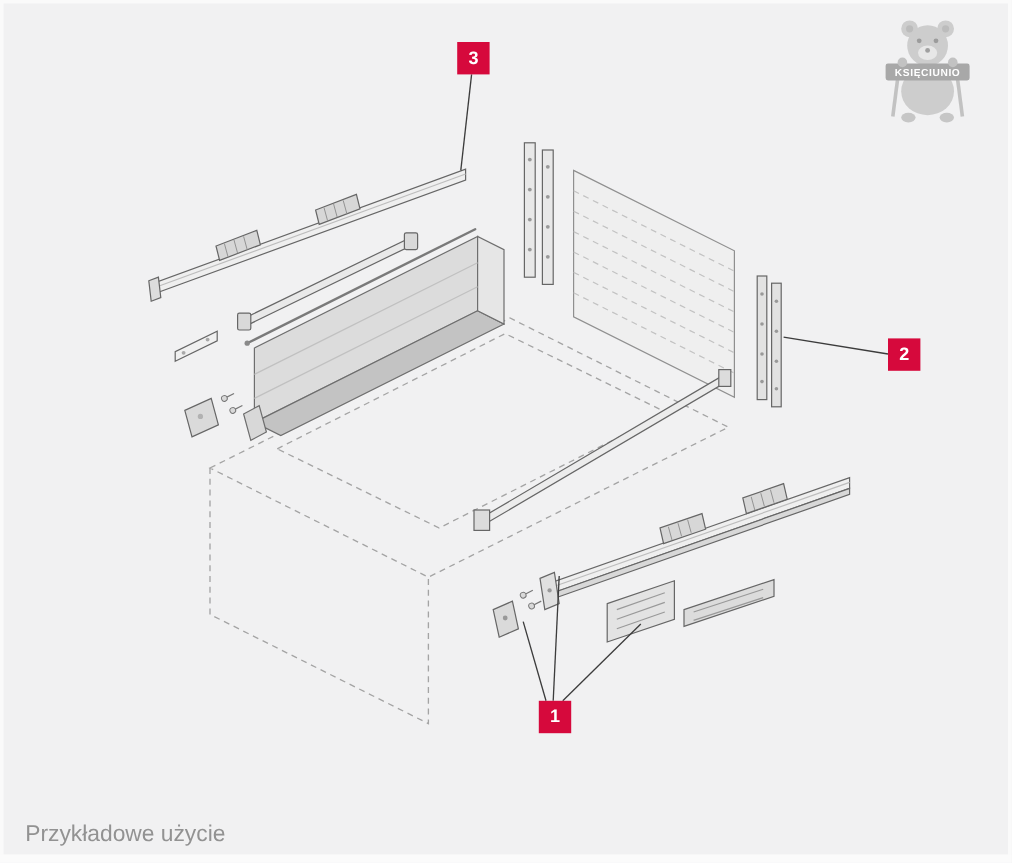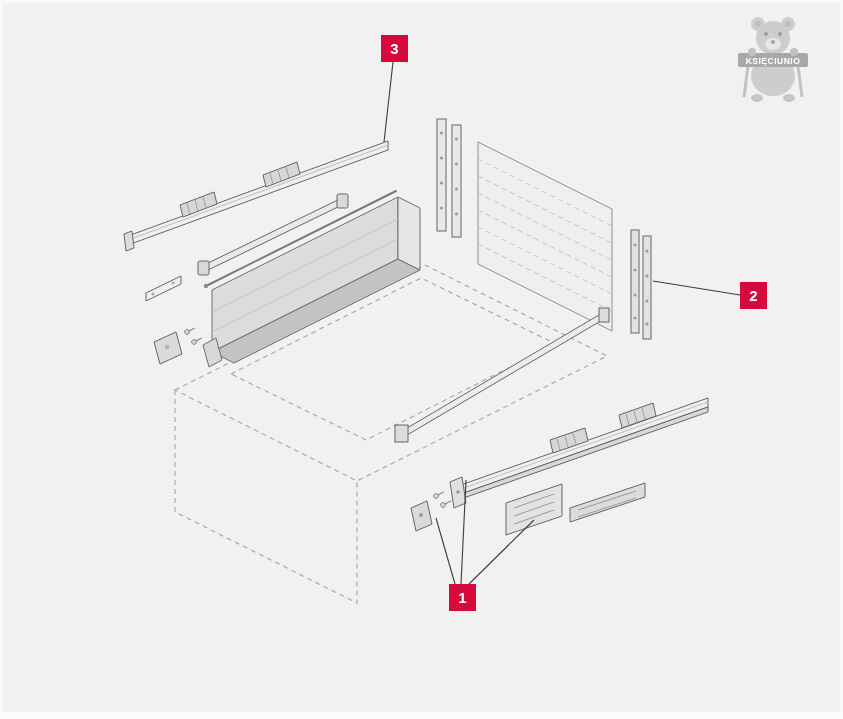--- a/index.html
+++ b/index.html
@@ -187,14 +187,15 @@
       <circle cx="752" cy="52" r="4" fill="#c2c2c2"></circle>
       <circle cx="794" cy="52" r="4" fill="#c2c2c2"></circle>
       <text x="773" y="63.5" text-anchor="middle" font-size="8.5" font-weight="bold" letter-spacing="0.5" fill="#ffffff">KSIĘCIUNIO</text>
     </g>
   </svg>
 
   <div class="callout" style="left:381px;top:35px">3</div>
   <div class="callout" style="left:740px;top:282px">2</div>
   <div class="callout" style="left:449px;top:584px">1</div>
 
+  <div class="caption">Przykładowe użycie</div>
   <div class="bottom-strip"></div>
 </div>
 
 </body></html>

